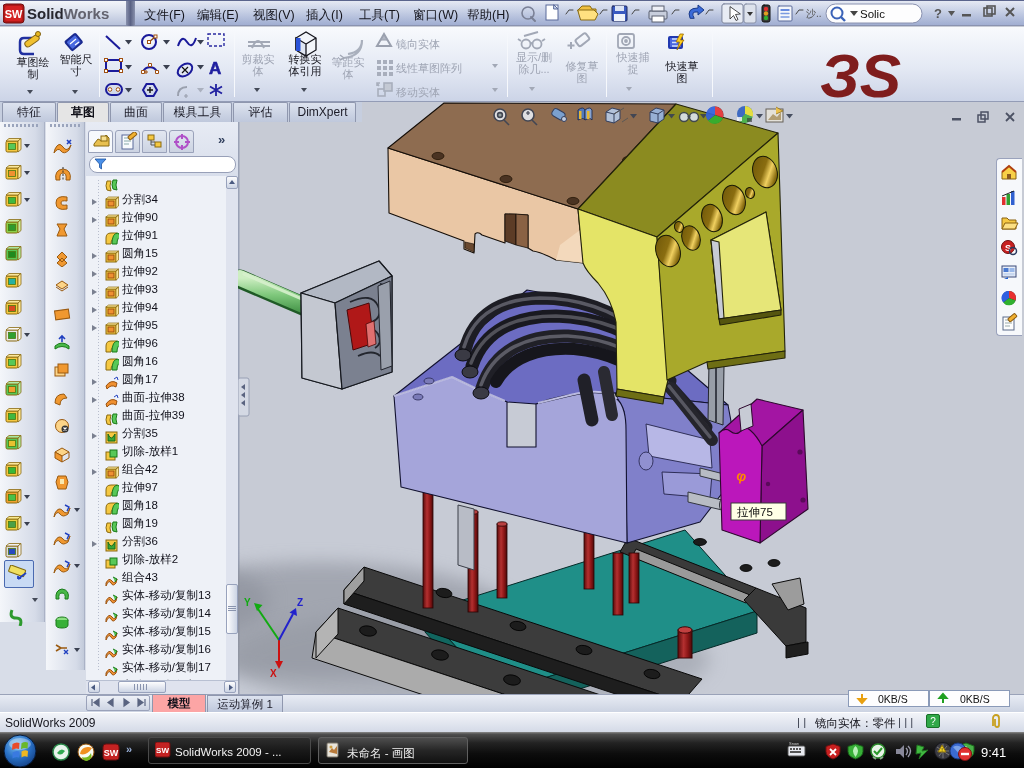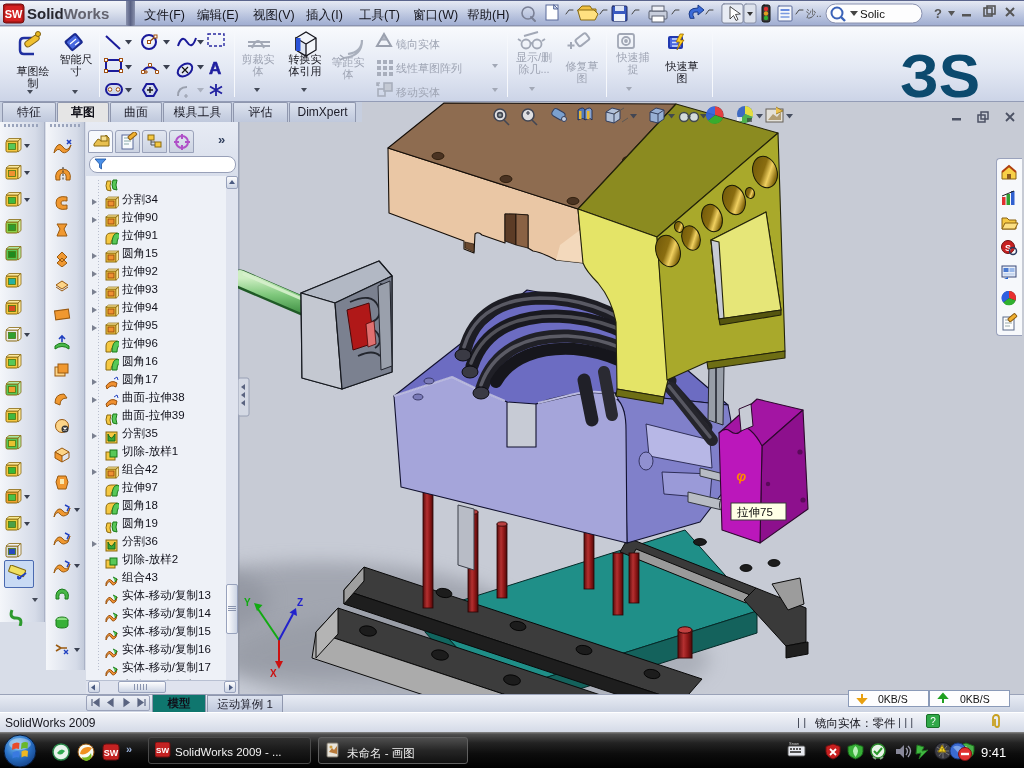--- a/index.html
+++ b/index.html
@@ -96,30 +96,30 @@
       <rect x="987" y="4" width="8" height="8" fill="none" stroke="#555" stroke-width="1.6"></rect>
 <path d="M1006 6 l8 8 m0 -8 l-8 8" stroke="#555" stroke-width="2"></path>
 </g>
 </svg>
 <div class="a" id="ribbon"></div>
 <div class="rsep" style="left:99px;"></div>
 <div class="rsep" style="left:234px;"></div>
 <div class="rsep" style="left:507px;"></div>
 <div class="rsep" style="left:606px;"></div>
 <div class="rsep" style="left:712px;"></div>
-<div class="tx" style="left:900px;top:40px;font-size:62px;font-weight:bold;color:#0c4a6e;">ЗS</div>
+<div class="tx" style="left:820px;top:40px;font-size:62px;font-weight:bold;color:#7f1d1d;font-style:italic;">ЗS</div>
 <svg class="a" style="left:0px;top:30px" width="100" height="70" viewBox="0 0 100 70">
 <path d="M24 8 h8 M24 8 q-4 0 -4 4 v8 q0 4 4 4 h10" stroke="#2030a0" stroke-width="2.5" fill="none"></path>
 <rect x="24" y="8" width="16" height="6" rx="3" transform="rotate(-35 32 11)" fill="#f0c030" stroke="#806010"></rect>
 <circle cx="38" cy="4" r="2.5" fill="#e8b820" stroke="#806010"></circle>
 <rect x="66" y="6" width="15" height="13" rx="2" transform="rotate(-40 73 12)" fill="#1a2a90"></rect>
 <rect x="68" y="8" width="11" height="9" rx="1" transform="rotate(-40 73 12)" fill="#4a6ae0"></rect>
 <path d="M70 14 l6 -5 m-1 6 l4 -3" stroke="#fff" stroke-width="1.2"></path>
 </svg>
-<div class="rlab" style="left:8px;top:65px;width:50px;">草图绘<br>制</div>
+<div class="rlab" style="left:8px;top:56px;width:50px;">草图绘<br>制</div>
 <div class="rlab" style="left:52px;top:53px;width:48px;">智能尺<br>寸</div>
 <div class="dar" style="left:27px;top:90px;"></div>
 <div class="dar" style="left:72px;top:90px;"></div>
 <svg class="a" style="left:100px;top:28px" width="134" height="74" viewBox="0 0 134 74">
 <g stroke="#1a1a9a" fill="none" stroke-width="2">
 <line x1="6" y1="8" x2="20" y2="21"></line>
 <circle cx="49" cy="14" r="7"></circle>
 <path d="M78 18 q4 -12 9 -4 t9 -4"></path>
 <rect x="6" y="32" width="15" height="11"></rect>
 <path d="M43 44 a7.5 7.5 0 0 1 14 0"></path>
@@ -1045,21 +1045,21 @@
 <svg class="a" style="left:118px;top:696px" width="15" height="14" viewBox="0 0 15 14">
     <g fill="#5a6480" stroke="#5a6480" stroke-width="1.2">
       <path d="M6 3 l5 3.5 -5 3.5 z"></path>
     </g>
   </svg>
 <svg class="a" style="left:133px;top:696px" width="15" height="14" viewBox="0 0 15 14">
     <g fill="#5a6480" stroke="#5a6480" stroke-width="1.2">
       <path d="M12 3 v7 M5 3 l5 3.5 -5 3.5 z"></path>
     </g>
   </svg>
-<div class="a" style="left:152px;top:694px;width:54px;height:18px;background:#0f766e;border:1px solid #8f97ae;border-bottom:none;font-size:11.5px;text-align:center;line-height:17px;color:#10101a;font-weight:bold;">模型</div>
+<div class="a" style="left:152px;top:694px;width:54px;height:18px;background:#fca5a5;border:1px solid #8f97ae;border-bottom:none;font-size:11.5px;text-align:center;line-height:17px;color:#10101a;font-weight:bold;">模型</div>
 <div class="a" style="left:207px;top:695px;width:76px;height:17px;background:linear-gradient(#dde3ef,#bfc8dc);border:1px solid #8f97ae;border-bottom:none;font-size:11.5px;text-align:center;line-height:16px;color:#1c1c28;">运动算例 1</div>
 <svg class="a" style="left:848px;top:690px;z-index:5" width="162" height="17" viewBox="0 0 162 17">
 <rect x="0.5" y="0.5" width="80" height="16" fill="#fdfdfe" stroke="#8a9ab8"></rect>
 <rect x="81.5" y="0.5" width="80" height="16" fill="#fdfdfe" stroke="#8a9ab8"></rect>
 <path d="M14 4 v5 m0 4 l-3.5 -4 h7 z" stroke="#e8a010" fill="#e8a010" stroke-width="2"></path>
 <path d="M95 13 v-5 m0 -4 l-3.5 4 h7 z" stroke="#20a020" fill="#20a020" stroke-width="2"></path>
 <text x="30" y="12.5" font-size="10.5" fill="#111">0KB/S</text>
 <text x="112" y="12.5" font-size="10.5" fill="#111">0KB/S</text>
 </svg>
 <div class="a" id="statusbar"></div>

